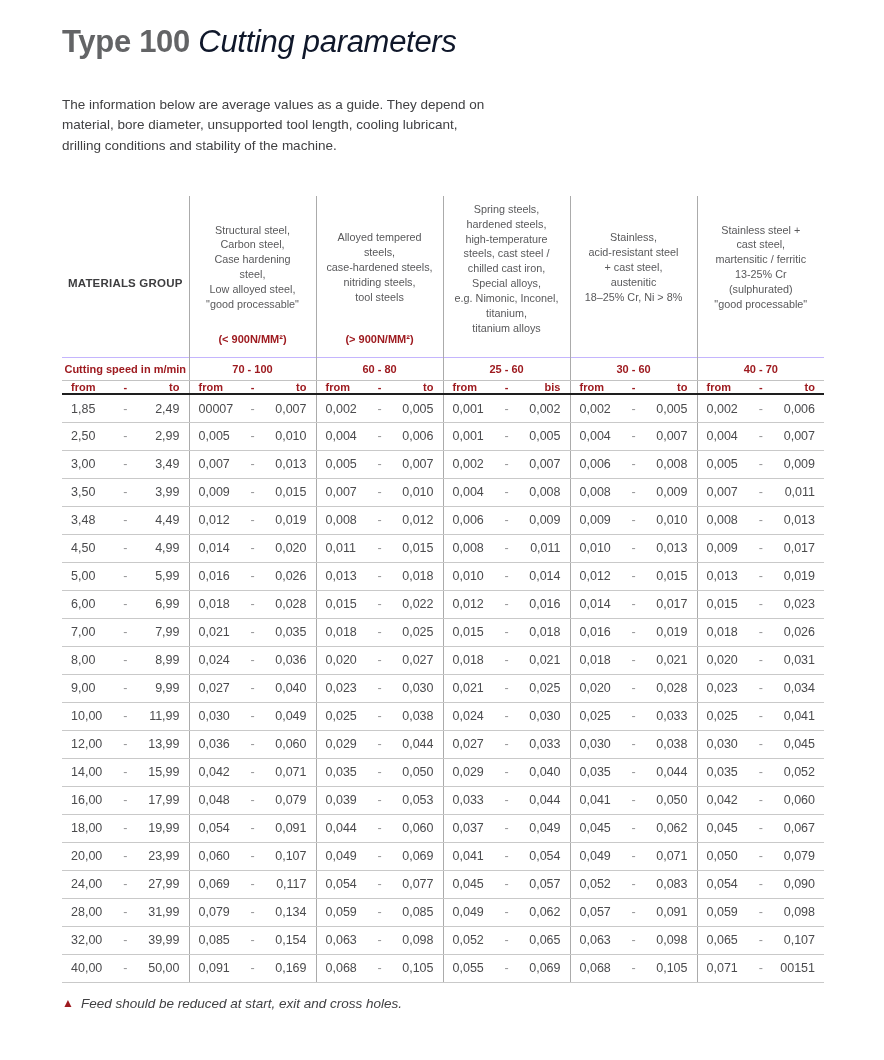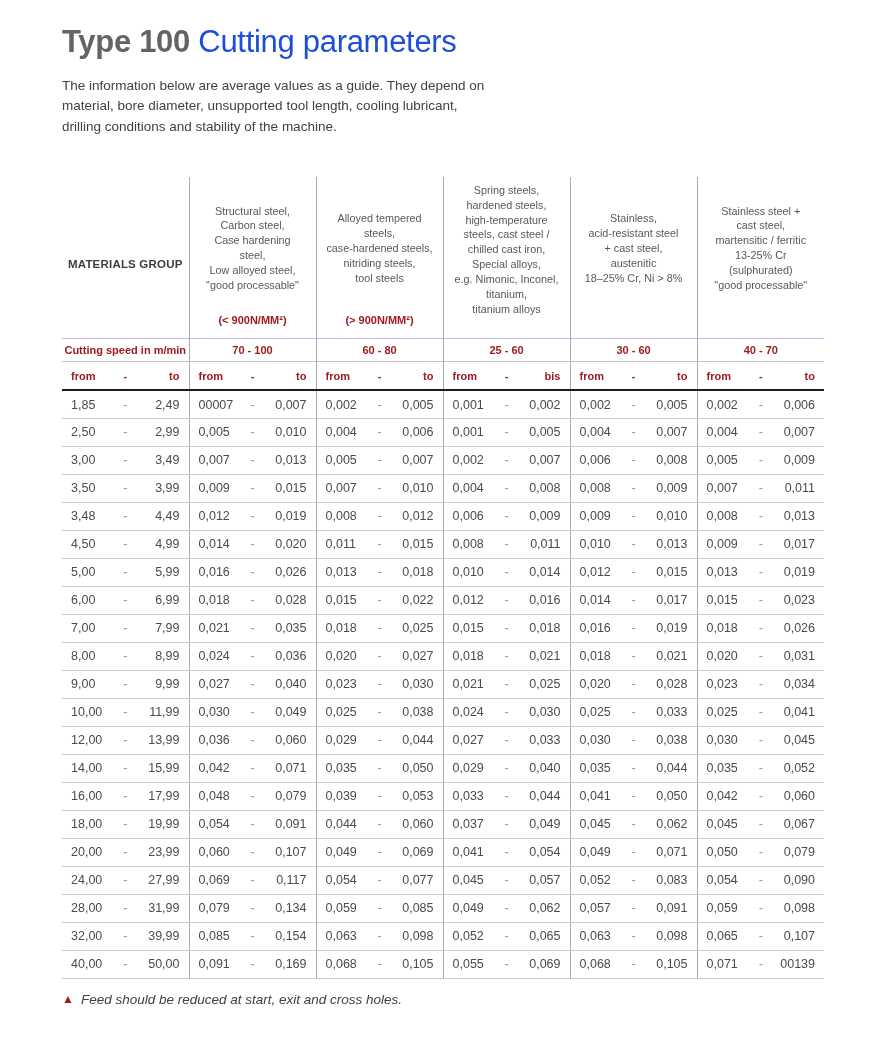--- a/index.html
+++ b/index.html
@@ -9,25 +9,25 @@
     font-family:"Liberation Sans", sans-serif;
     color:#414143;
     position:relative;
     overflow:hidden;
   }
   .page { padding:22px 60px 0 62px; }
 
   
   .title { font-size:31px; letter-spacing:-0.3px; margin-top:2px; }
   .title .t-bold  { font-weight:bold; color:#636466; }
-  .title .t-light { font-weight:normal; color:#1d4ed8; }
+  .title .t-light { font-weight:normal; color:#0f172a;font-style:italic; }
 
   
   .intro {
-    margin-top:16px;
+    margin-top:35px;
     font-size:13.5px; line-height:1.5;
     color:#414143;
     white-space:pre-line;
     max-width:500px;
   }
 
   
   table.params {
     margin-top:40px;
     border-collapse:collapse;
@@ -56,21 +56,21 @@
     font-size:11px; font-weight:bold; color:var(--red);
   }
 
   .speed-row td { height:23px; border-top:1px solid #c4b5fd; border-bottom:1px solid #c3c3c3; }
   .speed-label, .speed-val {
     text-align:center; font-size:11px; font-weight:bold; color:var(--red);
   }
   .feed-row td { height:22px; border-bottom:1px solid #c3c3c3; }
   .feed-label { text-align:center; font-size:11px; font-weight:bold; color:var(--red); }
 
-  .fromto-row td { height:29px; border-bottom:2px solid #1e1e1e; }
+  .fromto-row td { height:14px; border-bottom:2px solid #1e1e1e; }
   .fromto-row .r3 span { font-size:11px; font-weight:bold; color:var(--red); }
 
   .r3 { display:flex; align-items:center; padding:0 9px; width:100%; }
   .r3 .f { flex:1; text-align:left; }
   .r3 .d { width:14px; text-align:center; color:#949496; }
   .r3 .t { flex:1; text-align:right; }
 
   #data-body td {
     height:28px;
     border-bottom:1px solid #c9c9c9;
@@ -1149,21 +1149,21 @@
             <div class="r3">
               <span class="f">0,068</span>
               <span class="d">-</span>
               <span class="t">0,105</span>
             </div>
           </td>
           <td>
             <div class="r3">
               <span class="f">0,071</span>
               <span class="d">-</span>
-              <span class="t">00139</span>
+              <span class="t">00151</span>
             </div>
           </td>
         </tr>
       </tbody>
   </table>
 
   <p class="note">
     <span class="tri">▲</span>
     <span>Feed should be reduced at start, exit and cross holes.</span>
   </p>

